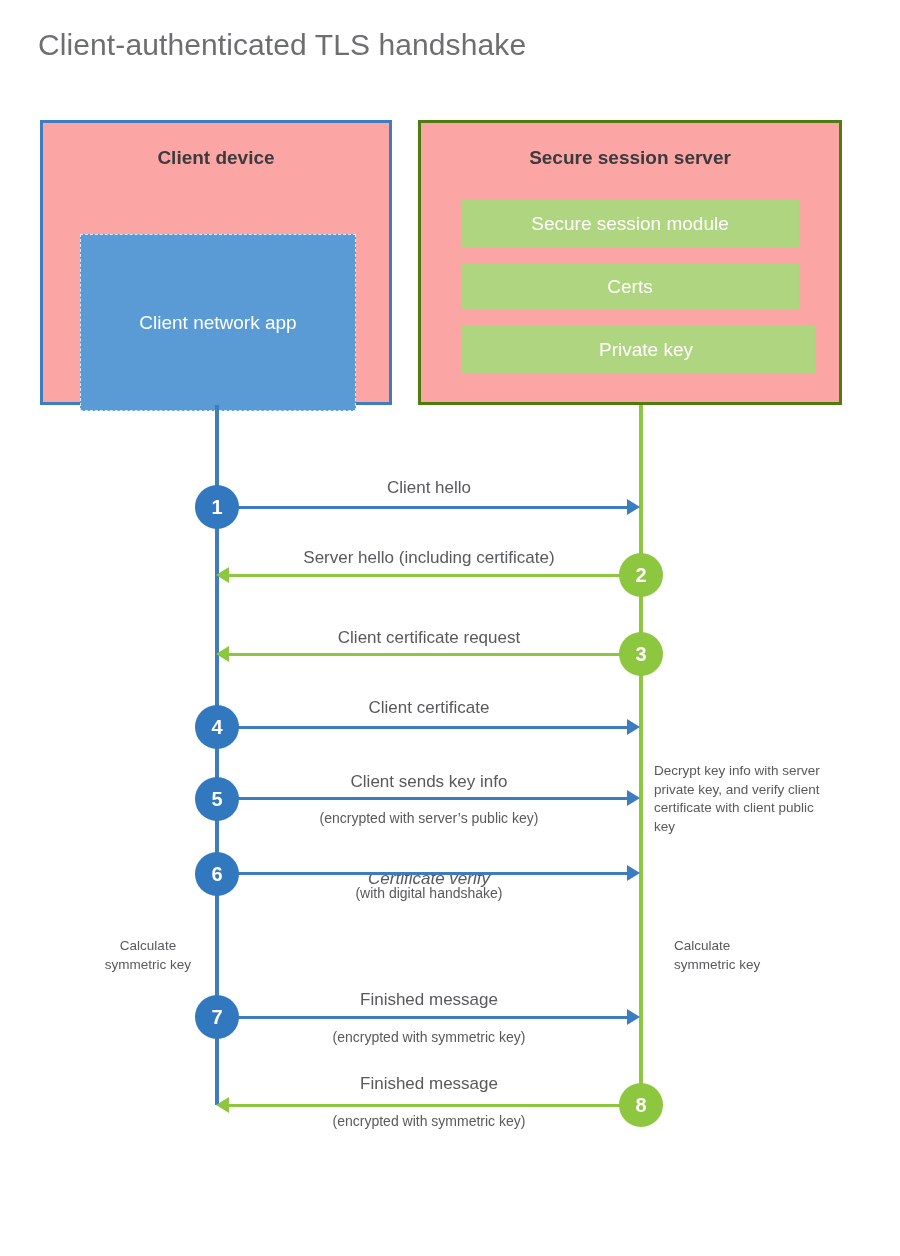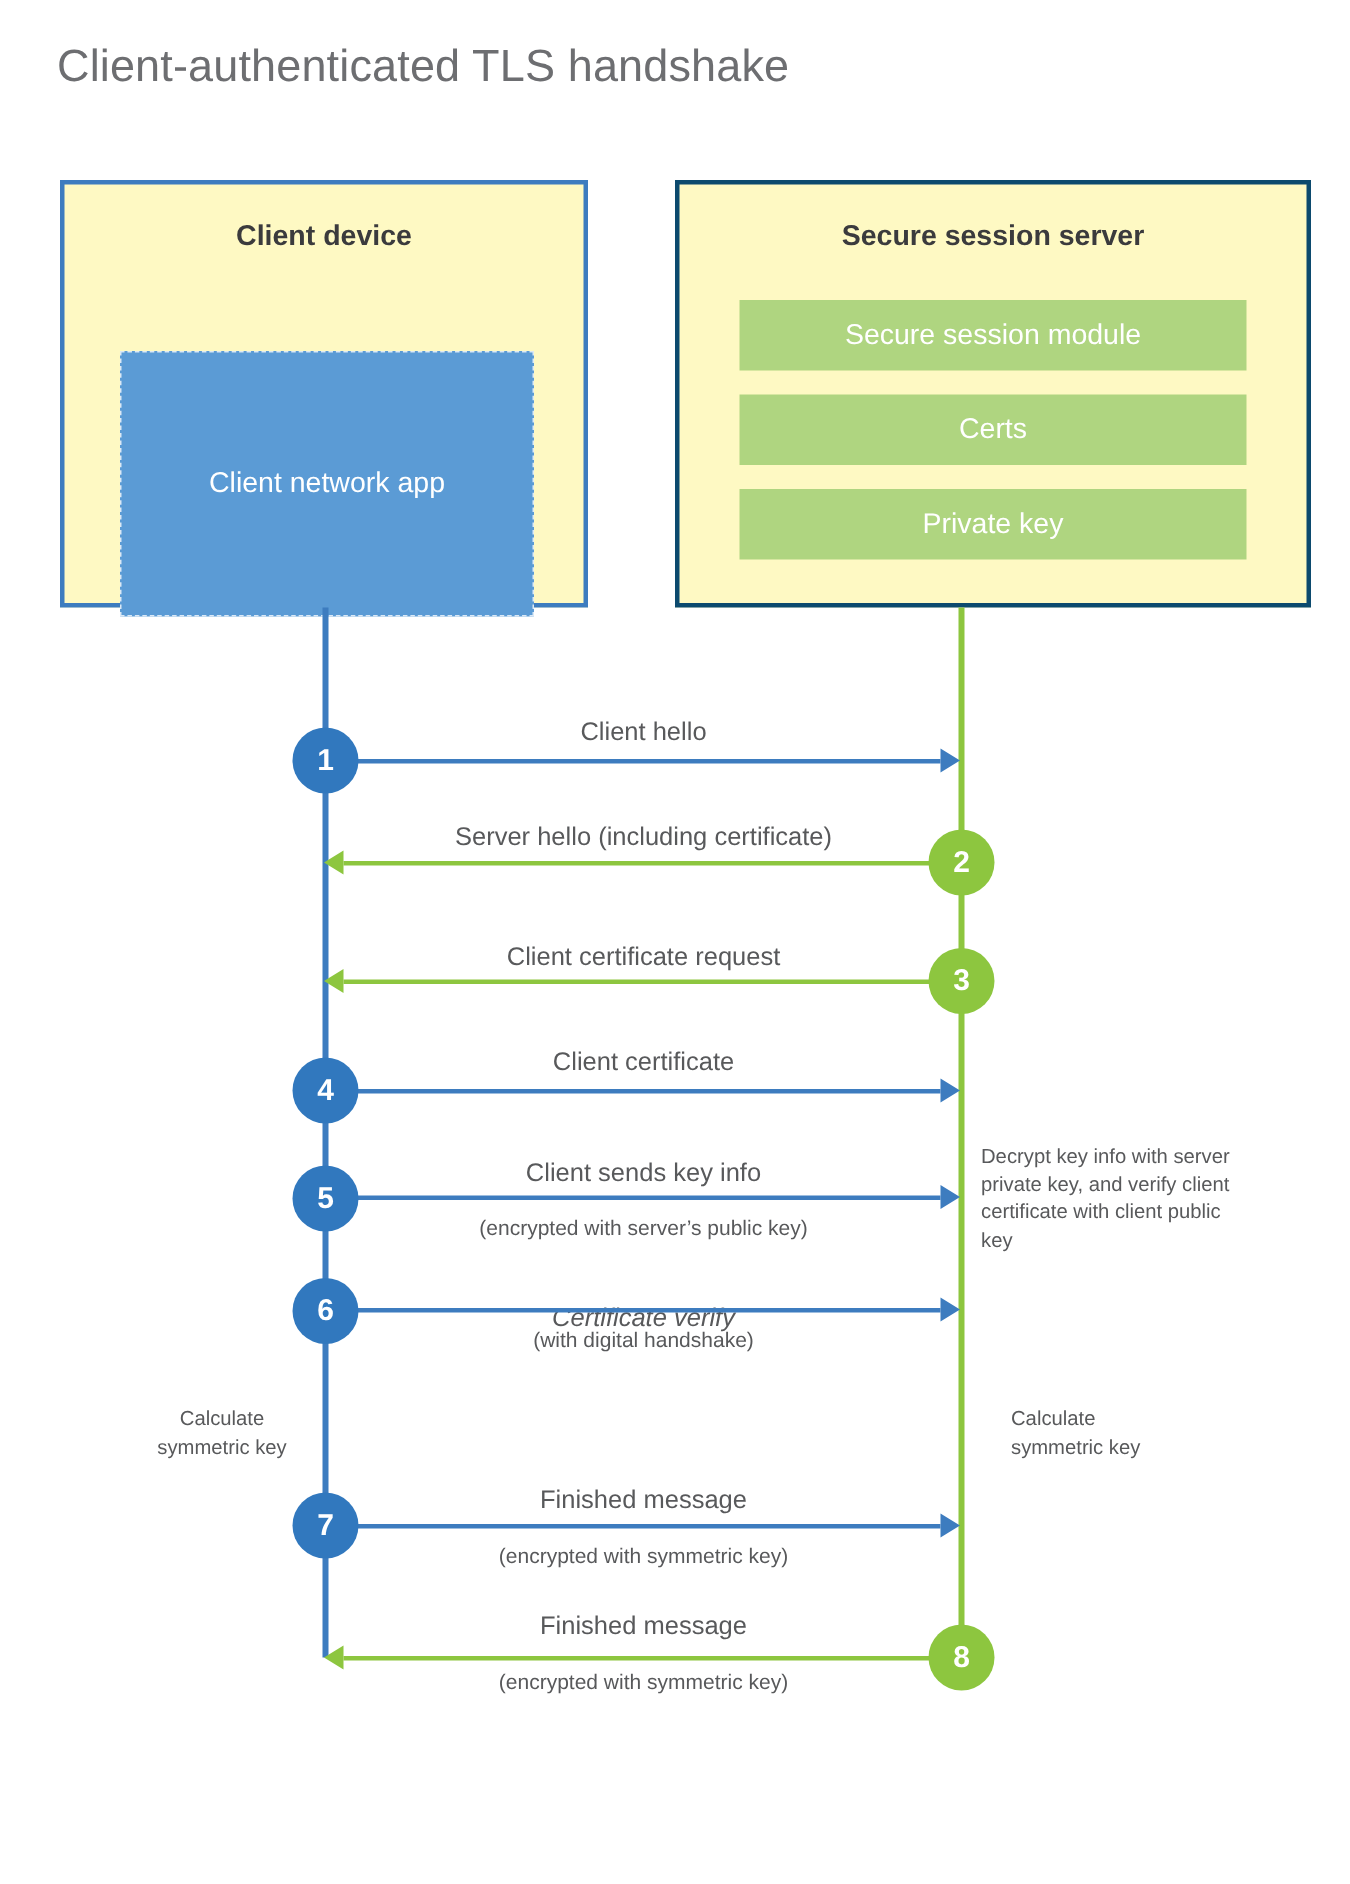--- a/index.html
+++ b/index.html
@@ -24,36 +24,36 @@
     font-size: 30px;
     font-weight: 400;
     color: #6d6e71;
     letter-spacing: 0.1px;
     white-space: nowrap;
   }
 
   
   .party-box {
     position: absolute;
-    background: #fef9c3;
+    background: #fca5a5;
     box-sizing: border-box;
   }
   #client-box {
     left: 40px;
     top: 120px;
     width: 352px;
     height: 285px;
     border: 3px solid #3d7cbf;
   }
   #server-box {
-    left: 450px;
+    left: 418px;
     top: 120px;
     width: 424px;
     height: 285px;
-    border: 3px solid #0c4a6e;
+    border: 3px solid #4d7c0f;
   }
   .party-title {
     position: absolute;
     left: 0;
     right: 0;
     top: 24px;
     text-align: center;
     font-size: 19px;
     font-weight: bold;
     color: #3b3b3d;
@@ -93,21 +93,21 @@
     align-items: center;
     justify-content: center;
   }
   .server-bar-label {
     color: #ffffff;
     font-size: 19px;
     font-weight: 400;
   }
   #server-bar-0 { top: 77px; }
   #server-bar-1 { top: 140px; }
-  #server-bar-2 { top: 203px; }
+  #server-bar-2 { top: 203px; padding-left: 16px; }
 
   
   .lifeline {
     position: absolute;
     width: 4px;
   }
   #client-lifeline {
     left: 215px;
     top: 405px;
     height: 700px;

